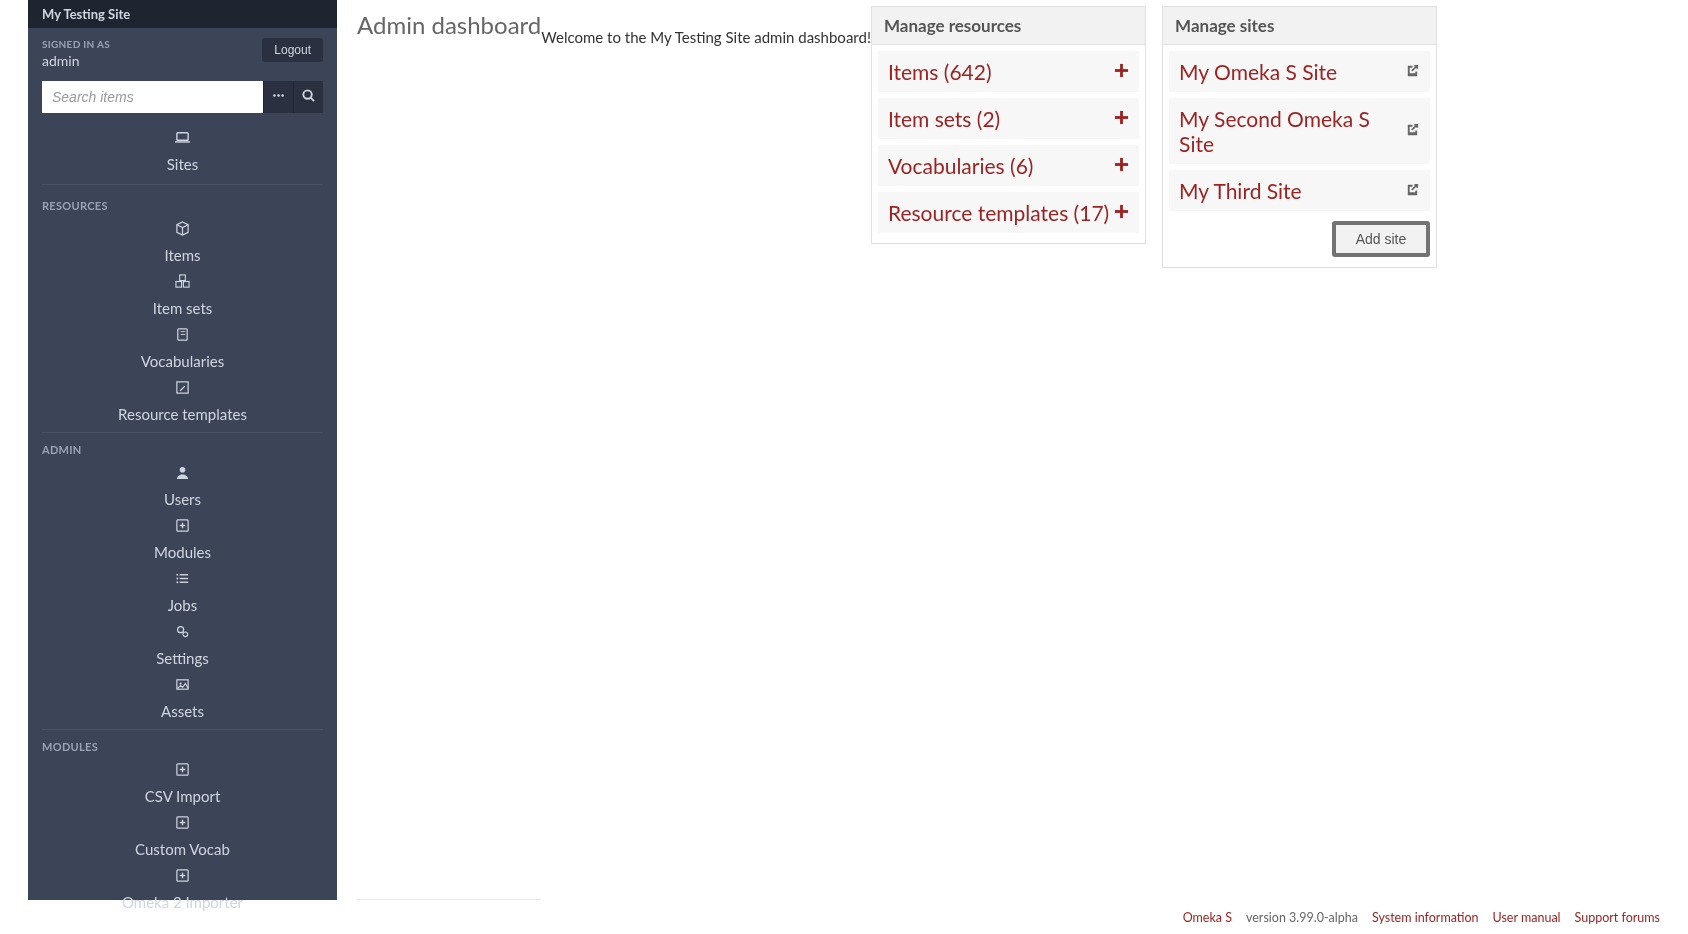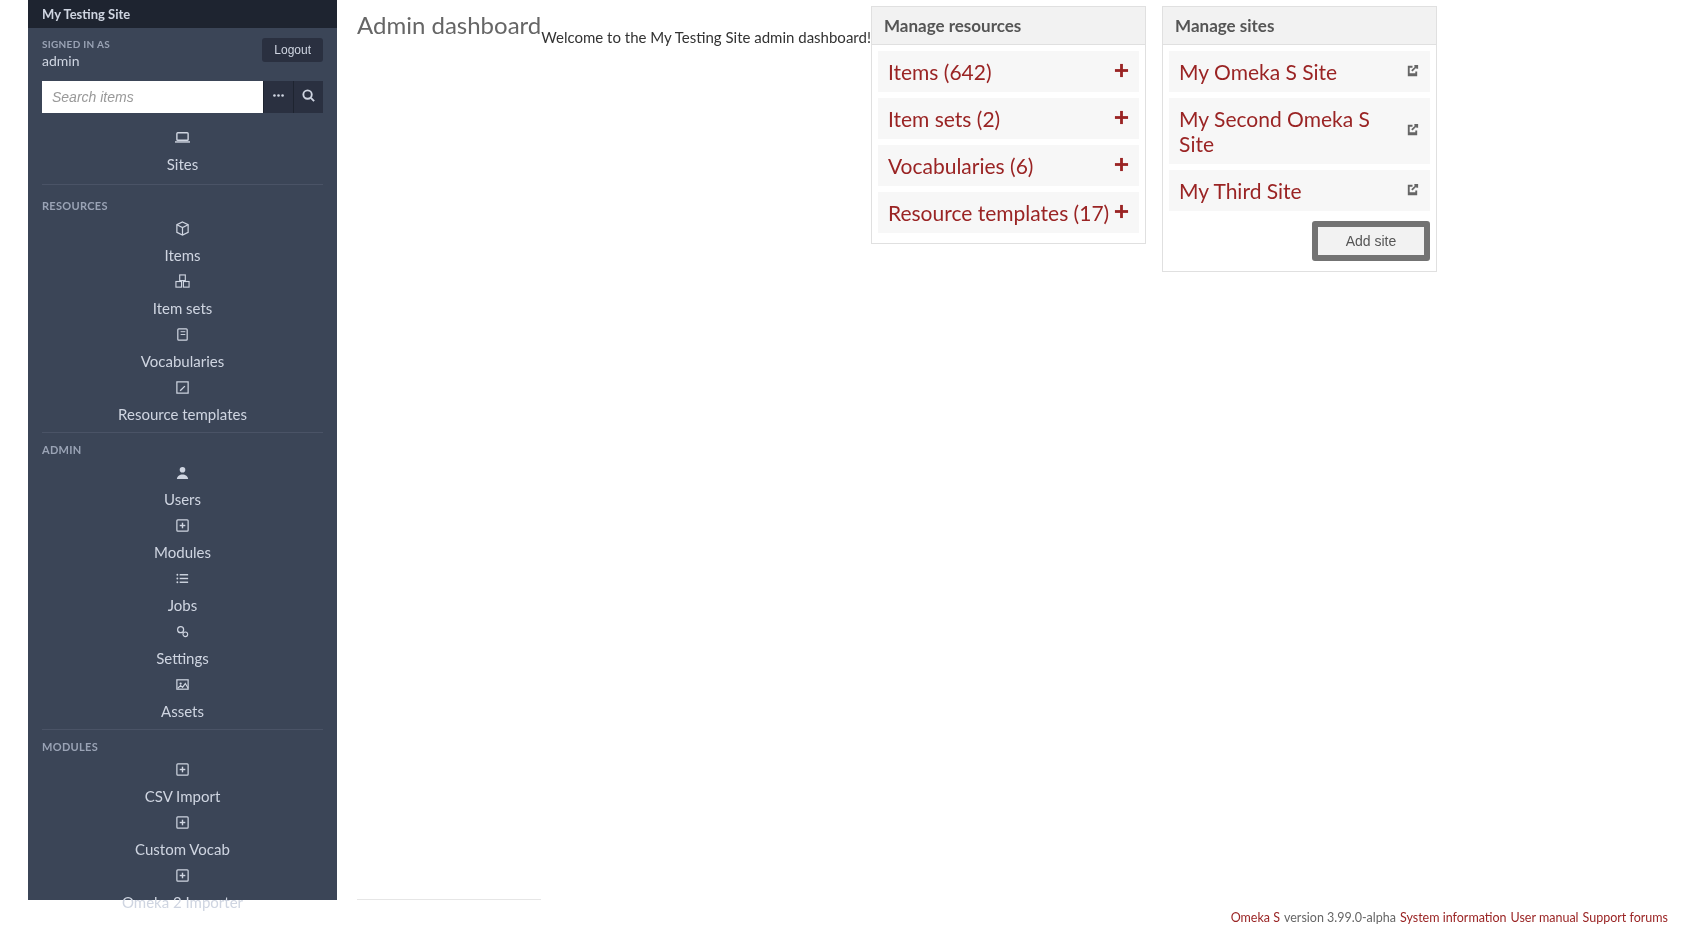--- a/index.html
+++ b/index.html
@@ -32,22 +32,22 @@
 .panels { display:flex; gap:16px; align-items:flex-start; }
 .panel { flex:1; border:1px solid #e0e0e0; }
 .panel-title { background:#f2f2f2; font-size:17px; font-weight:700; color:#555; padding:8px 12px; border-bottom:1px solid #e0e0e0; }
 .panel-body { padding:6px 6px 10px 6px; }
 .panel-row { display:flex; align-items:center; justify-content:space-between; background:#f7f7f7; margin:0 0 6px 0; padding:8px 10px; }
 .panel-row:last-child { margin-bottom:0; }
 .panel-link { color:#9a2424; font-size:21px; cursor:pointer; }
 .plus-icon svg { width:15px; height:15px; fill:#9a2424; }
 .ext-icon svg { width:15px; height:15px; fill:#666; }
 .panel-actions { display:flex; justify-content:flex-end; padding:4px 0 0 0; }
-.add-site-btn { background:#f2f2f2; border:6px solid #737373; color:#555; padding:6px 28px; font-size:14px; border-radius:3px; cursor:pointer; }
-.footer { height:34px; display:flex; align-items:center; justify-content:flex-end; padding:0 20px; font-size:12.5px; gap:4px; color:#555; border-top:0; }
+.add-site-btn { background:#f2f2f2; border:4px solid #737373; color:#555; padding:6px 20px; font-size:14px; border-radius:3px; cursor:pointer; }
+.footer { height:34px; display:flex; align-items:center; justify-content:flex-end; padding:0 28px; font-size:12.5px; gap:14px; color:#555; border-top:0; }
 .footer .link { color:#9a2424; cursor:pointer; }
 .footer .muted { color:#666; }
 </style>
 </head>
 <body>
 
 <div class="app">
   <aside class="sidebar">
     <div class="sidebar-header">
       <span class="site-title">My Testing Site</span>

